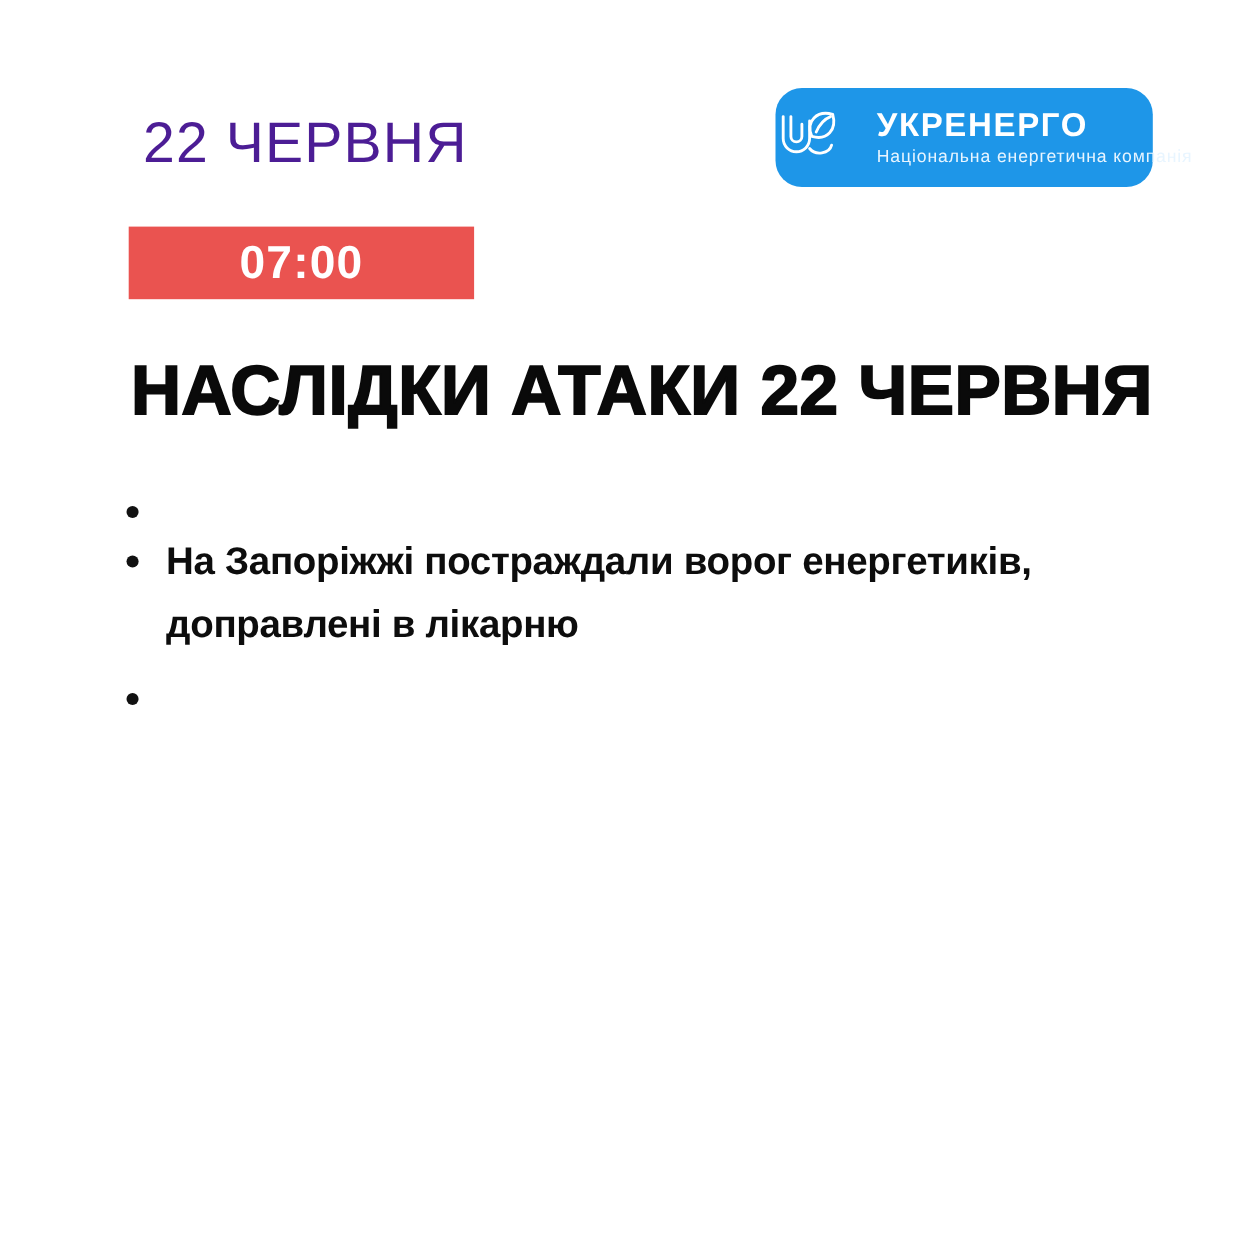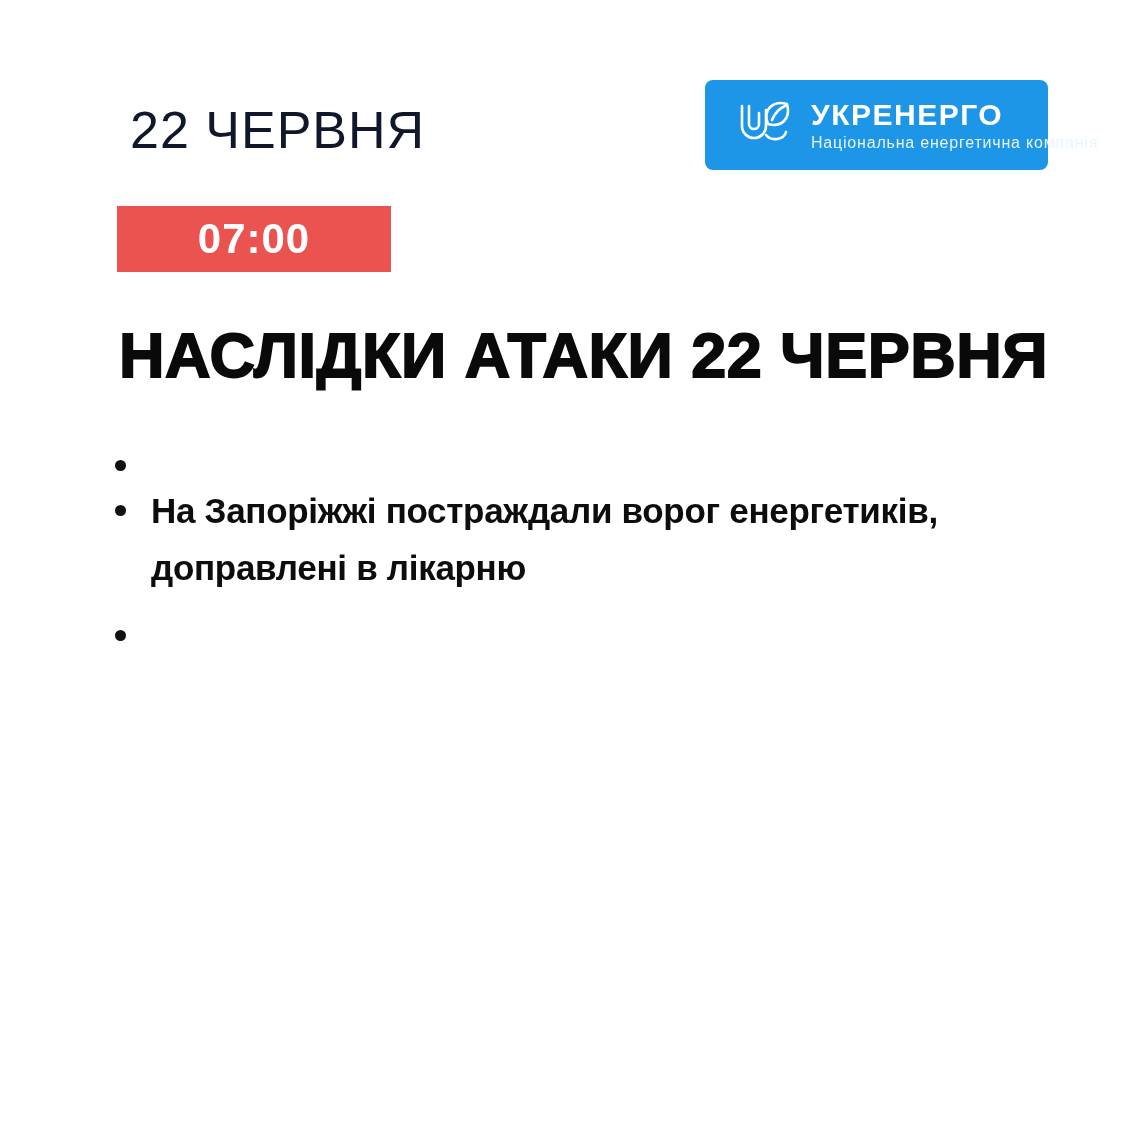--- a/index.html
+++ b/index.html
@@ -15,36 +15,35 @@
     font-family: "Liberation Sans", sans-serif;
     color: #111111;
   }
   .date {
     position: absolute;
     left: 130px;
     top: 100px;
     font-size: 52px;
     font-weight: 400;
     letter-spacing: 1px;
-    color: #0f172a;
+    color: #4c1d95;
     white-space: nowrap;
   }
   .logo {
     position: absolute;
     left: 705px;
     top: 80px;
     width: 343px;
     height: 90px;
-    border-radius: 8px;
+    border-radius: 24px;
     background: #1e96e8;
     display: flex;
     align-items: center;
     box-sizing: border-box;
-    padding-left: 30px;
-    gap: 14px;
+    gap: 30px;
   }
   .logo-mark {
     flex: 0 0 auto;
     width: 62px;
     height: 56px;
   }
   .logo-textblock {
     display: flex;
     flex-direction: column;
     justify-content: center;
@@ -61,21 +60,21 @@
     font-size: 16px;
     color: #e8f5ff;
     letter-spacing: 0.8px;
     margin-top: 3px;
     white-space: nowrap;
   }
   .time-badge {
     position: absolute;
     left: 117px;
     top: 206px;
-    width: 274px;
+    width: 314px;
     height: 66px;
     background: #ea5350;
     display: flex;
     align-items: center;
     justify-content: center;
     color: #ffffff;
     font-size: 42px;
     font-weight: bold;
     letter-spacing: 1px;
   }

